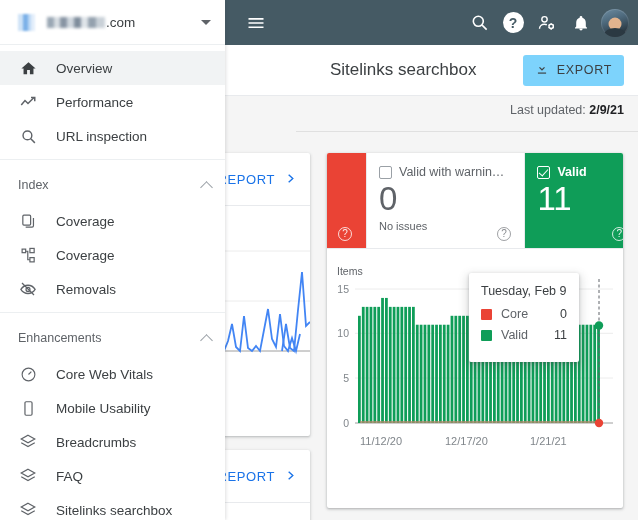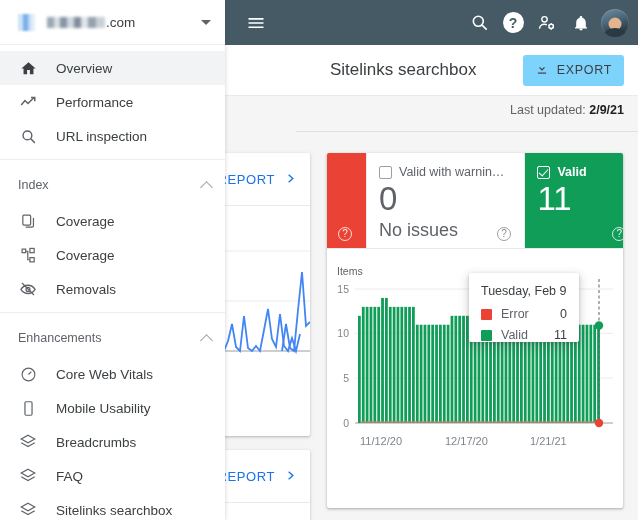--- a/index.html
+++ b/index.html
@@ -108,38 +108,38 @@
     width: 13px; height: 13px; flex: none; border: 1.6px solid #9aa0a6; border-radius: 2px;
     position: relative; background: transparent;
   }
   .chk-on { border-color: #fff; }
   .chk-on::after {
     content:""; position:absolute; left:3px; top:0px; width:4px; height:8px;
     border: solid #fff; border-width: 0 1.8px 1.8px 0; transform: rotate(42deg);
   }
   .tile-num { font-size: 33px; font-weight: 300; color: #5f6368; margin-top: 2px; line-height: 1.1; }
   .tile-valid .tile-num { color: #fff; }
-  .tile-sub { font-size: 18px; color: #5f6368; margin-top: 3px; }
+  .tile-sub { font-size: 11px; color: #5f6368; margin-top: 3px; }
   .tile-q {
     position: absolute; bottom: 7px; right: 9px;
     width: 14px; height: 14px; border-radius: 50%;
     border: 1.3px solid rgba(95,99,104,.6); color: rgba(95,99,104,.75);
     font-size: 10px; display: flex; align-items: center; justify-content: center; line-height: 1;
   }
   .tile-error .tile-q { left: 11px; right: auto; border-color: rgba(255,255,255,.8); color: rgba(255,255,255,.9); }
   .tile-valid .tile-q { border-color: rgba(255,255,255,.8); color: rgba(255,255,255,.9); }
   .tile-white .tile-q { left: 130px; right: auto; }
 
   .chart-wrap { position: relative; height: 258px; }
   .chart-svg { display: block; }
 
   
   .tooltip {
     position: absolute; left: 469px; top: 228px; width: 110px;
-    background: #fff; border-radius: 2px; padding: 11px 12px 0 12px;
+    background: #fff; border-radius: 2px; padding: 11px 12px 20px 12px;
     box-shadow: 0 1px 3px rgba(60,64,67,.3), 0 4px 8px 3px rgba(60,64,67,.15);
     z-index: 30;
   }
   .tt-date { font-size: 12.5px; color: #3c4043; margin-bottom: 9px; }
   .tt-row { display: flex; align-items: center; font-size: 12.5px; color: #5f6368; margin-top: 7px; }
   .tt-sw { width: 11px; height: 11px; flex: none; margin-right: 9px; border-radius: 1px; }
   .tt-label { flex: 1; }
   .tt-val { color: #3c4043; }
 
   
@@ -391,21 +391,21 @@
             <text id="xt2" x="203" y="196">1/21/21</text>
           </g>
         </svg>
       </div>
     </div>
 
     <div class="tooltip">
       <div class="tt-date">Tuesday, Feb 9</div>
       <div class="tt-row">
         <span class="tt-sw" style="background:#ea4335"></span>
-        <span class="tt-label">Error</span>
+        <span class="tt-label">Core</span>
         <span class="tt-val">0</span>
       </div>
       <div class="tt-row">
         <span class="tt-sw" style="background:#0f9d58"></span>
         <span class="tt-label">Valid</span>
         <span class="tt-val">11</span>
       </div>
     </div>
   </div>
 

